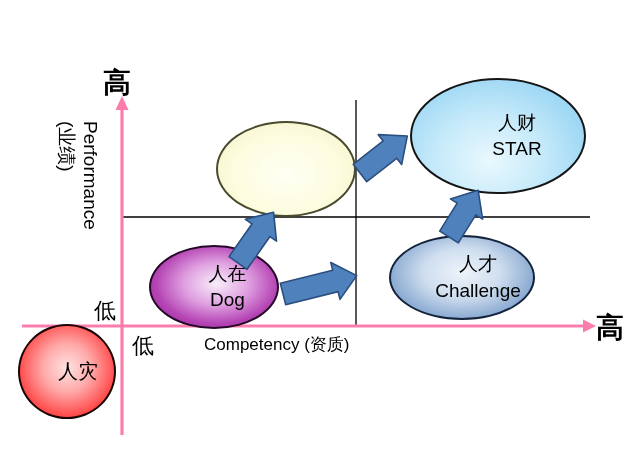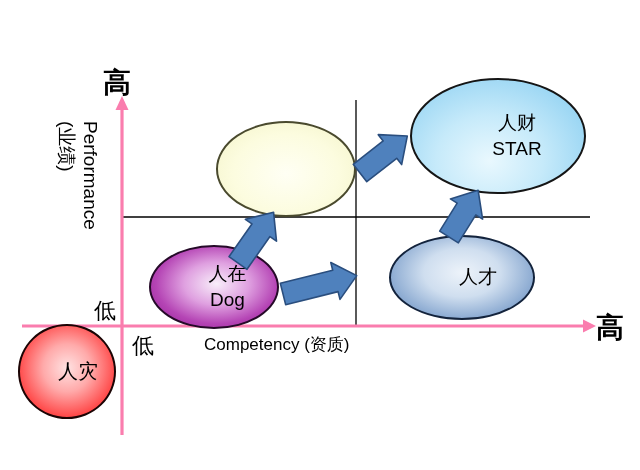--- a/index.html
+++ b/index.html
@@ -80,20 +80,21 @@
     <span>STAR</span>
   </div>
 
   <div class="bubble" id="bubble-dog">
     <span>人在</span>
     <span>Dog</span>
   </div>
 
   <div class="bubble" id="bubble-challenge">
     <span>人才</span>
+    <span>Challenge</span>
   </div>
 
   <div class="bubble" id="bubble-disaster">
     <span>人灾</span>
   </div>
 
   <svg id="arrow-layer" class="layer" width="640" height="470">
     <g transform="translate(238,263) rotate(-55)">
       <path d="M0,-11 L40,-11 L40,-19 L62,0 L40,19 L40,11 L0,11 Z" fill="#4f81bd" stroke="#2a4e7e" stroke-width="1.6" stroke-linejoin="round"></path>
     </g>

